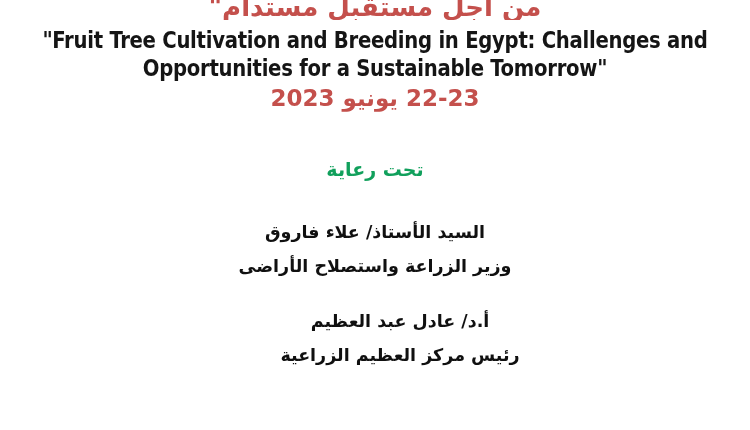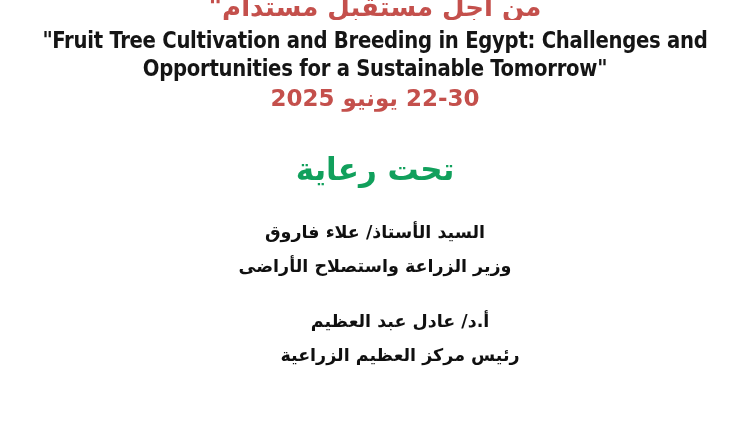--- a/index.html
+++ b/index.html
@@ -81,21 +81,21 @@
   
   .patronage-header {
     position: absolute;
     top: 152px;
     left: 0;
     width: 750px;
     text-align: center;
     direction: rtl;
     color: #11a05c;
     font-weight: bold;
-    font-size: 31px;
+    font-size: 19px;
     line-height: 34px;
     font-family: "DejaVu Sans", "Liberation Sans", sans-serif;
   }
 
   .patron-group {
     position: absolute;
     left: 0;
     width: 750px;
     text-align: center;
     direction: rtl;
@@ -128,21 +128,21 @@
 
   <div class="title-block">
 
     <div class="arabic-subtitle">من اجل مستقبل مستدام"</div>
 
     <div class="english-title">
       <span class="tline">"Fruit Tree Cultivation and Breeding in Egypt: Challenges and</span>
       <span class="tline">Opportunities for a Sustainable Tomorrow"</span>
     </div>
 
-    <div class="date-line">22-30 يونيو 2025</div>
+    <div class="date-line">22-23 يونيو 2023</div>
 
   </div>
 
   <div class="patronage-header">تحت رعاية</div>
 
   <div class="patron-group minister">
     <div class="patron-name">السيد الأستاذ/ علاء فاروق</div>
     <div class="patron-role">وزير الزراعة واستصلاح الأراضى</div>
   </div>
 

